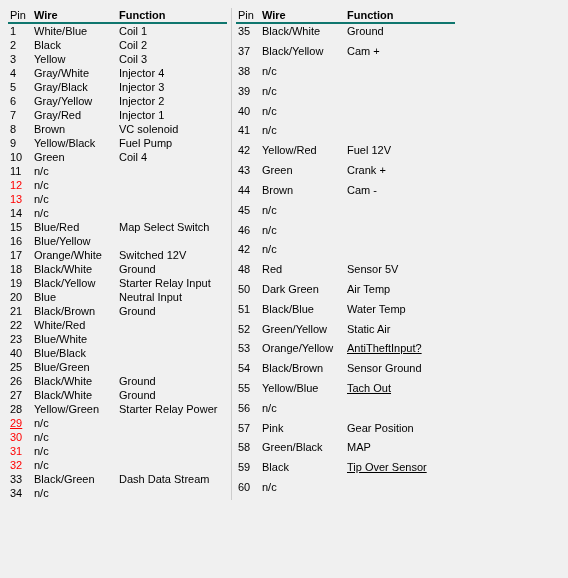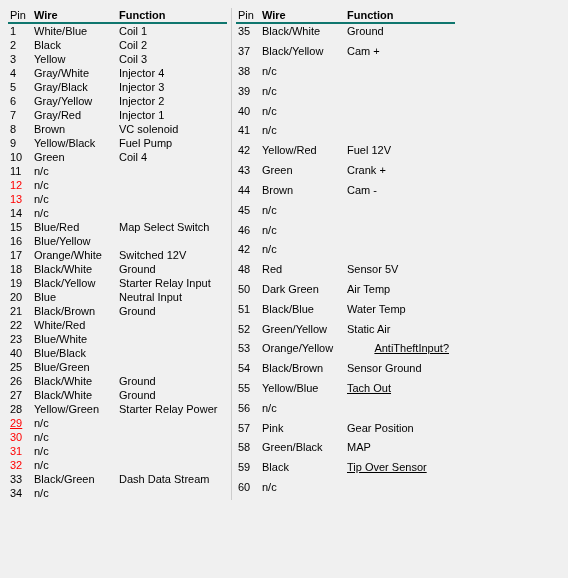--- a/index.html
+++ b/index.html
@@ -320,21 +320,21 @@
           <td class="col-function">Water Temp</td>
         </tr>
         <tr>
           <td class="col-pin">52</td>
           <td class="col-wire">Green/Yellow</td>
           <td class="col-function">Static Air</td>
         </tr>
         <tr>
           <td class="col-pin">53</td>
           <td class="col-wire">Orange/Yellow</td>
-          <td class="col-function" style="text-decoration: underline; text-align: right;">AntiTheftInput?</td>
+          <td class="col-function" style="text-decoration: underline;">AntiTheftInput?</td>
         </tr>
         <tr>
           <td class="col-pin">54</td>
           <td class="col-wire">Black/Brown</td>
           <td class="col-function">Sensor Ground</td>
         </tr>
         <tr>
           <td class="col-pin">55</td>
           <td class="col-wire">Yellow/Blue</td>
           <td class="col-function" style="text-decoration: underline;">Tach Out</td>

